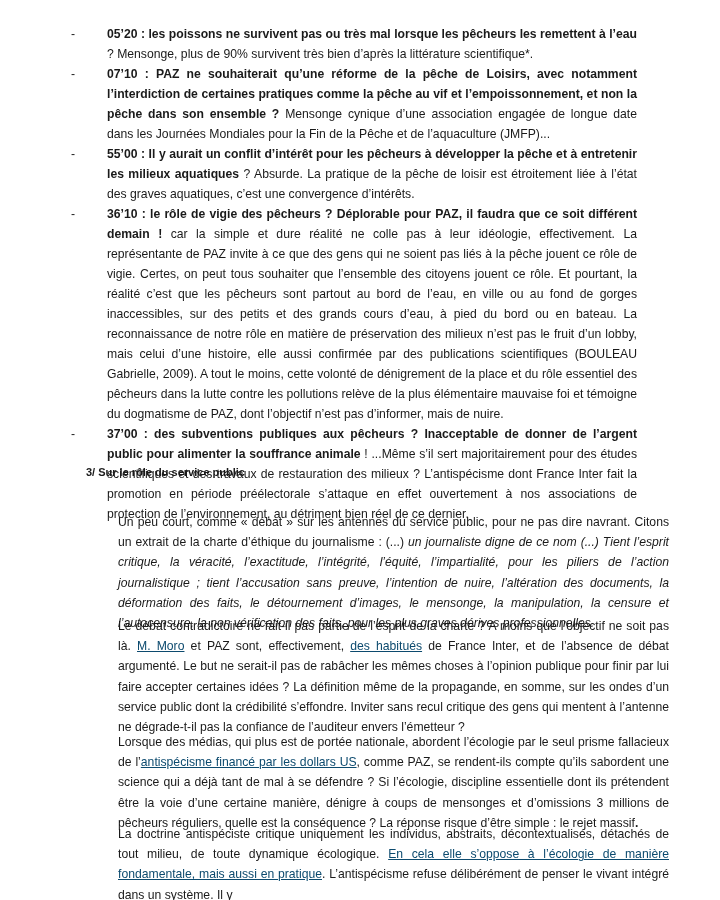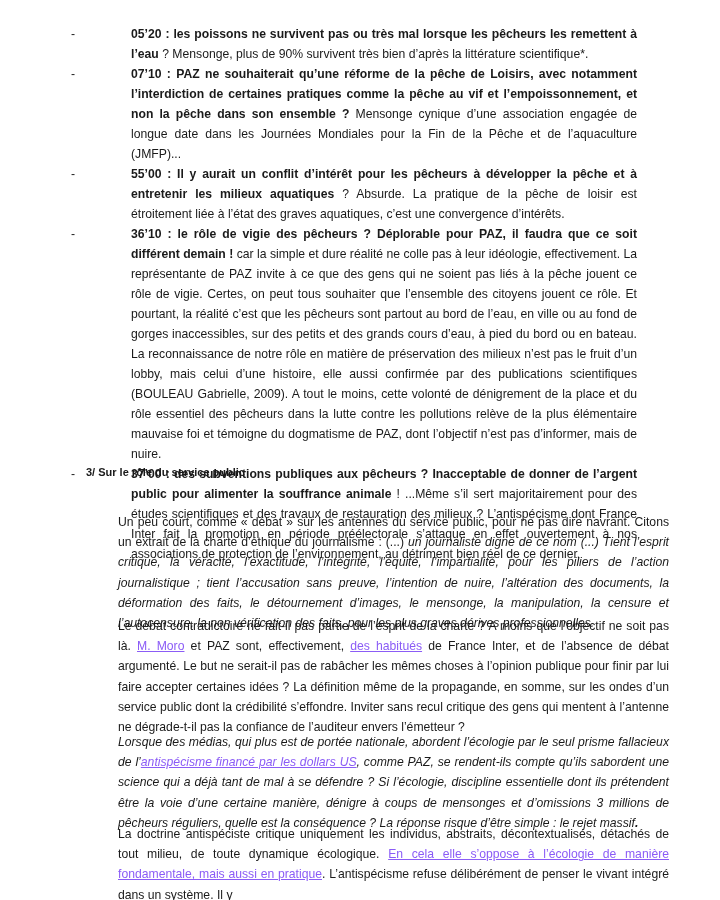--- a/index.html
+++ b/index.html
@@ -2,30 +2,30 @@
 <html><head>
 <meta charset="utf-8">
 <style>
   html, body { margin: 0; padding: 0; background: #ffffff; }
   body { width: 720px; height: 900px; overflow: hidden; position: relative;
          font-family: "Liberation Sans", "DejaVu Sans", sans-serif; color: #1a1a1a; }
   .page { position: absolute; left: 0; top: 0; width: 720px; height: 900px; }
   .bullets { position: absolute; left: 107px; top: 24px; width: 530px; margin: 0; padding: 0; list-style: none; }
   .bullets li { position: relative; font-size: 12.2px; line-height: 20px; text-align: justify; margin: 0; }
   .bullets li .dash { position: absolute; left: -36px; top: 0; }
-  .bullets li .content { margin-left: 24px; display: block; }
+  .bullets li .content { display: block; }
   b, .bold { font-weight: bold; }
   .section-title { position: absolute; left: 86px; top: 462px; font-size: 11px; font-weight: bold; line-height: 20px; margin: 0; }
   .para { position: absolute; left: 102px; width: 551px; font-size: 12.2px; line-height: 20.2px; text-align: justify; margin: 16px; }
   .p1 { top: 496px; }
   .p2 { top: 600px; }
-  .p3 { top: 716px; font-style: italic; }
+  .p3 { top: 716px; }
   .p4 { top: 808px; }
   i { font-style: italic; }
-  a.link { color: #8b5cf6; text-decoration: underline; }
+  a.link { color: #0c4a6e; text-decoration: underline; }
 </style>
 </head>
 <body>
 
 <div class="page">
 
   <ul class="bullets">
     <li>
       <span class="dash">-</span>
       <span class="content"><b>05’20 : les poissons ne survivent pas ou très mal lorsque les pêcheurs les remettent à l’eau</b><span> ? Mensonge, plus de 90% survivent très bien d’après la littérature scientifique*.</span></span>

